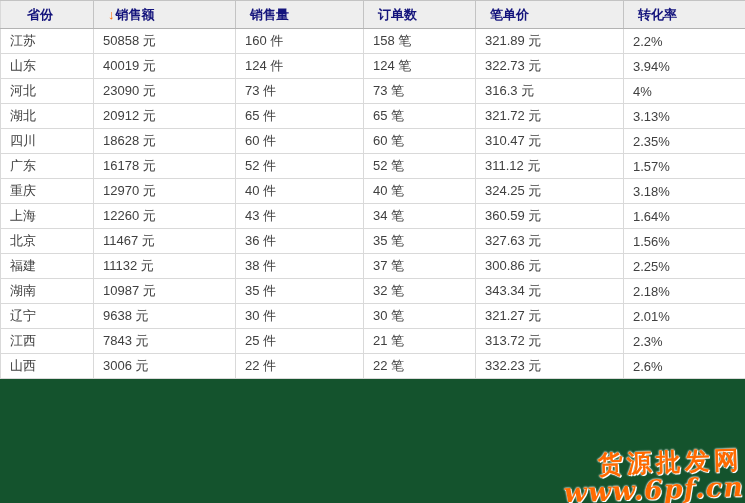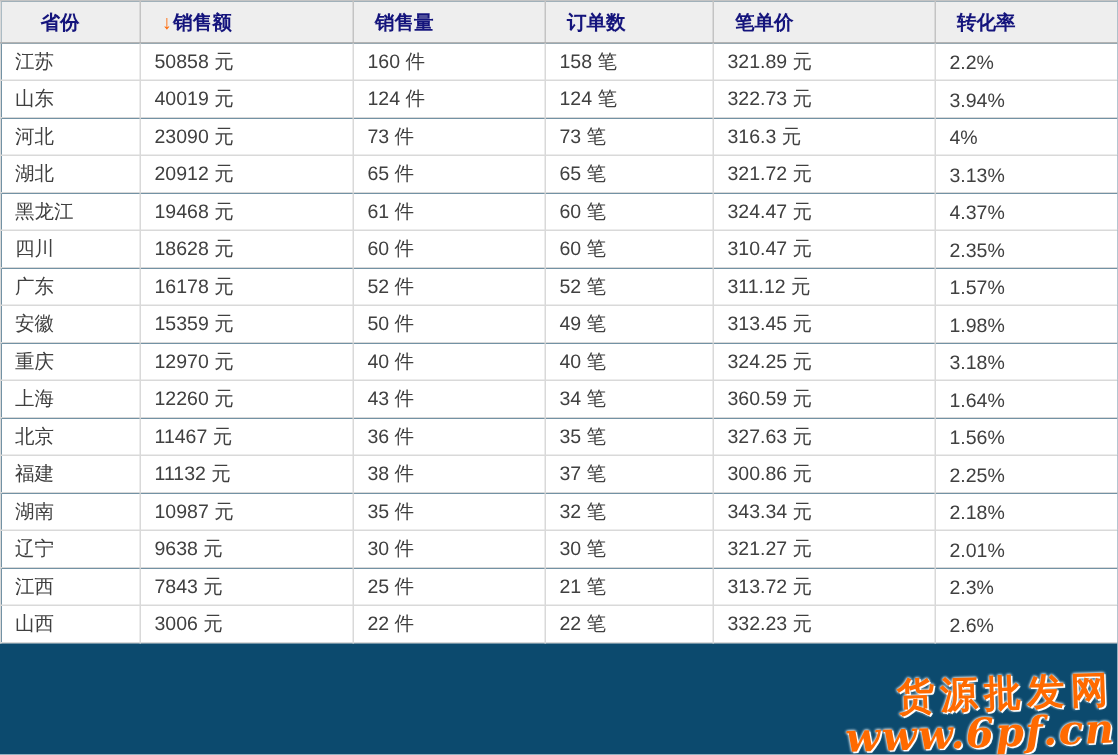--- a/index.html
+++ b/index.html
@@ -2,21 +2,21 @@
 <html><head>
 <meta charset="utf-8">
 <style>
   * { margin:0; padding:0; box-sizing:border-box; }
   html,body { background:#fff; }
   body { font-family:"Liberation Sans","DejaVu Sans",sans-serif; }
   .screen {
     position:relative;
     width:745px; height:503px;
     overflow:hidden;
-    background:#0c4a6e;
+    background:#14532d;
   }
   table.report {
     width:745px;
     border-collapse:collapse;
     table-layout:fixed;
   }
   thead th {
     background:#eeeeee;
     border:1px solid #c3c3c3;
     border-bottom:1px solid #b3b3b3;
@@ -138,50 +138,34 @@
         </tr>
         <tr>
           <td>湖北</td>
           <td>20912 元</td>
           <td>65 件</td>
           <td>65 笔</td>
           <td>321.72 元</td>
           <td>3.13%</td>
         </tr>
         <tr>
-          <td>黑龙江</td>
-          <td>19468 元</td>
-          <td>61 件</td>
-          <td>60 笔</td>
-          <td>324.47 元</td>
-          <td>4.37%</td>
-        </tr>
-        <tr>
           <td>四川</td>
           <td>18628 元</td>
           <td>60 件</td>
           <td>60 笔</td>
           <td>310.47 元</td>
           <td>2.35%</td>
         </tr>
         <tr>
           <td>广东</td>
           <td>16178 元</td>
           <td>52 件</td>
           <td>52 笔</td>
           <td>311.12 元</td>
           <td>1.57%</td>
-        </tr>
-        <tr>
-          <td>安徽</td>
-          <td>15359 元</td>
-          <td>50 件</td>
-          <td>49 笔</td>
-          <td>313.45 元</td>
-          <td>1.98%</td>
         </tr>
         <tr>
           <td>重庆</td>
           <td>12970 元</td>
           <td>40 件</td>
           <td>40 笔</td>
           <td>324.25 元</td>
           <td>3.18%</td>
         </tr>
         <tr>

